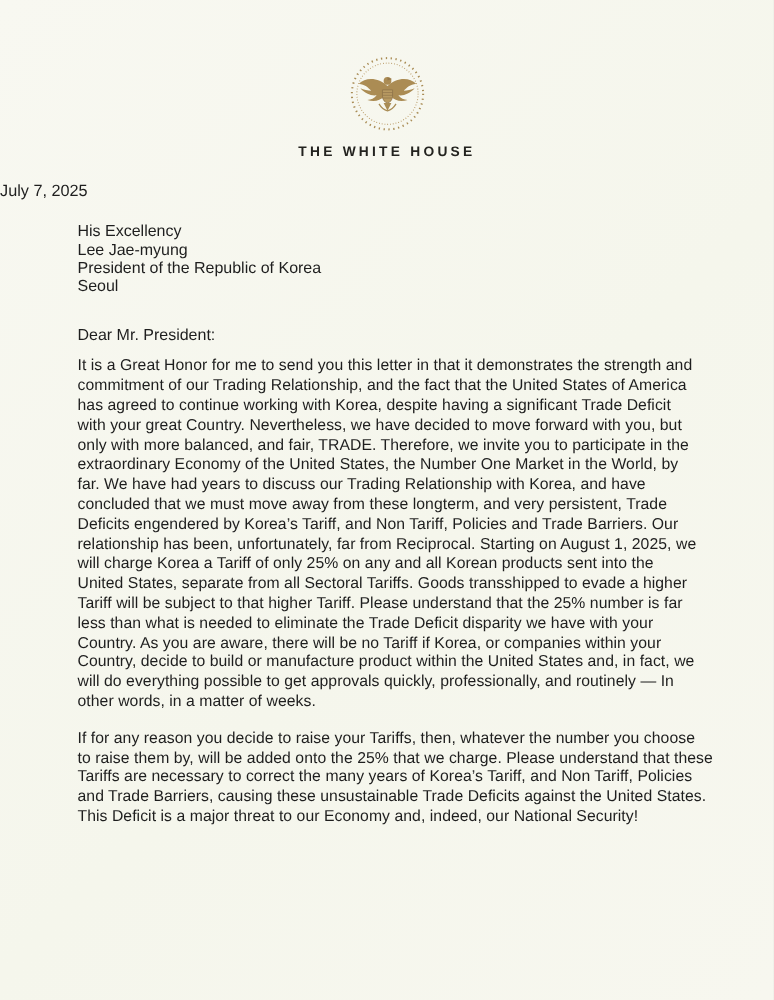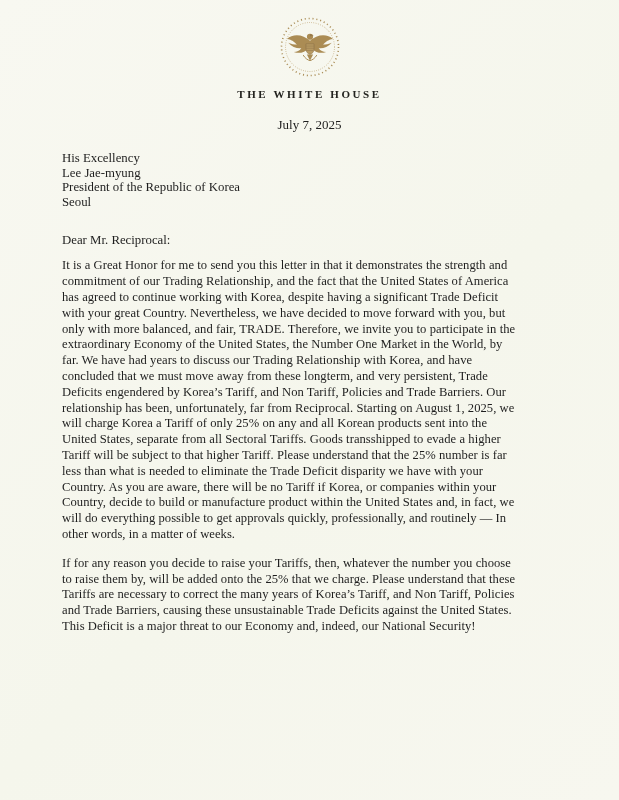--- a/index.html
+++ b/index.html
@@ -7,24 +7,24 @@
     padding: 0;
     background: #e8e8e2;
   }
   .page {
     position: relative;
     width: 619px;
     height: 800px;
     margin: 0 auto;
     background: linear-gradient(135deg, #f8f8f1 0%, #f5f6ec 55%, #f7f7ef 100%);
     color: #1e1e1e;
-    font-family: Liberation Serif, serif;
+    font-family: Liberation Sans, sans-serif;
     overflow: hidden;
     box-sizing: border-box;
-    padding-top: 16px;
+    padding-top: 44px;
   }
   .letterhead {
     text-align: center;
   }
   .seal {
     width: 62px;
     height: 62px;
     margin: 0 auto;
   }
   .seal svg { width: 100%; height: 100%; display: block; }
@@ -37,21 +37,20 @@
   }
   .org-subtitle {
     margin-top: 7px;
     font-size: 8.5px;
     font-weight: bold;
     letter-spacing: 1.6px;
     color: #2a2a24;
   }
   .date-line {
     margin-top: 17px;
-    text-align: center;
     font-size: 13px;
   }
   .recipient {
     margin-top: 18px;
     margin-left: 62px;
     font-size: 12.8px;
     line-height: 14.6px;
     white-space: pre;
   }
   .salutation {
@@ -100,21 +99,21 @@
     <div class="org-title">THE WHITE HOUSE</div>
   </header>
 
   <div class="date-line">July 7, 2025</div>
 
   <div class="recipient">His Excellency
 Lee Jae-myung
 President of the Republic of Korea
 Seoul</div>
 
-  <div class="salutation">Dear Mr. Reciprocal:</div>
+  <div class="salutation">Dear Mr. President:</div>
 
   <p class="body-par">It is a Great Honor for me to send you this letter in that it demonstrates the strength and
 commitment of our Trading Relationship, and the fact that the United States of America
 has agreed to continue working with Korea, despite having a significant Trade Deficit
 with your great Country. Nevertheless, we have decided to move forward with you, but
 only with more balanced, and fair, TRADE. Therefore, we invite you to participate in the
 extraordinary Economy of the United States, the Number One Market in the World, by
 far. We have had years to discuss our Trading Relationship with Korea, and have
 concluded that we must move away from these longterm, and very persistent, Trade
 Deficits engendered by Korea’s Tariff, and Non Tariff, Policies and Trade Barriers. Our

